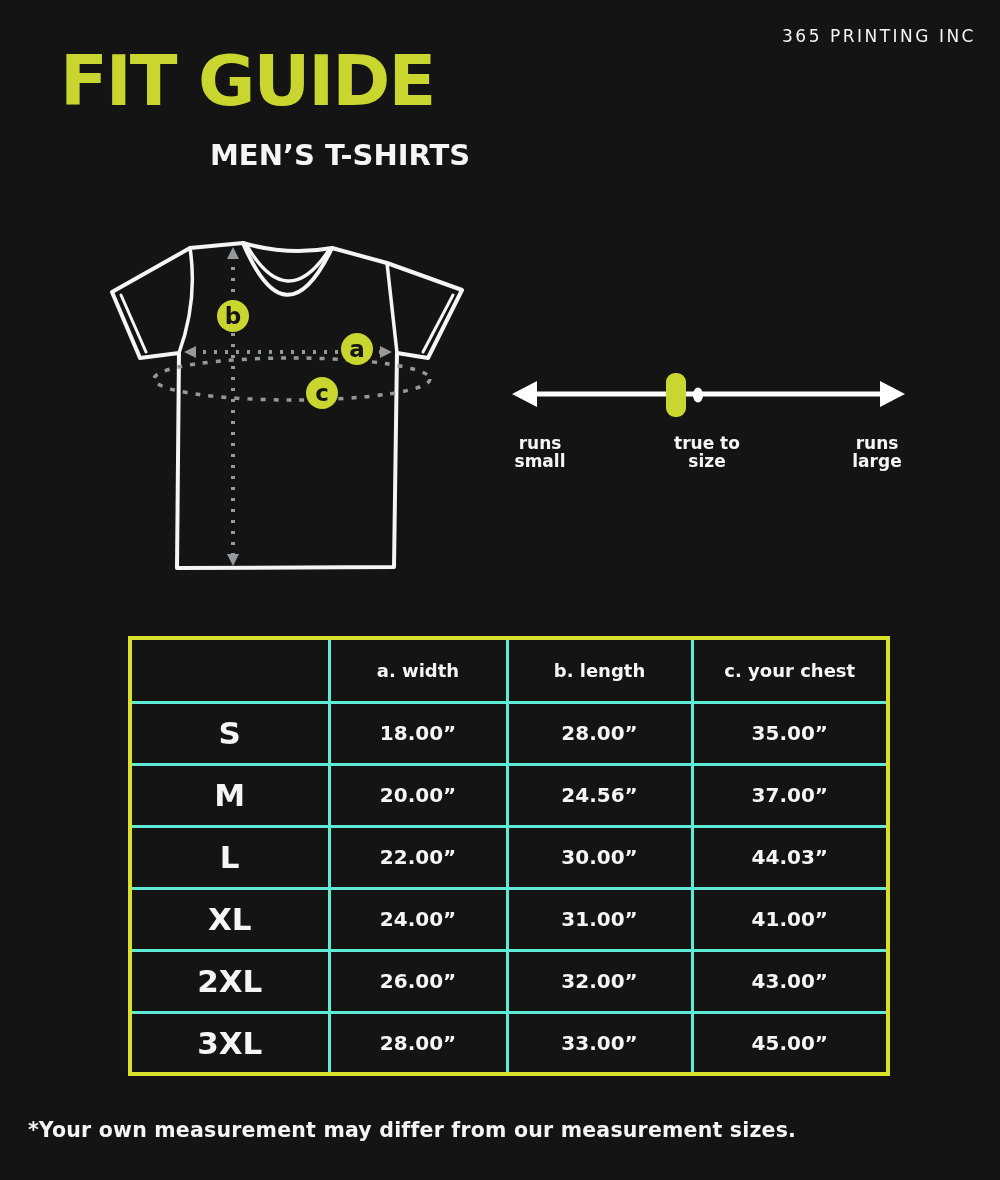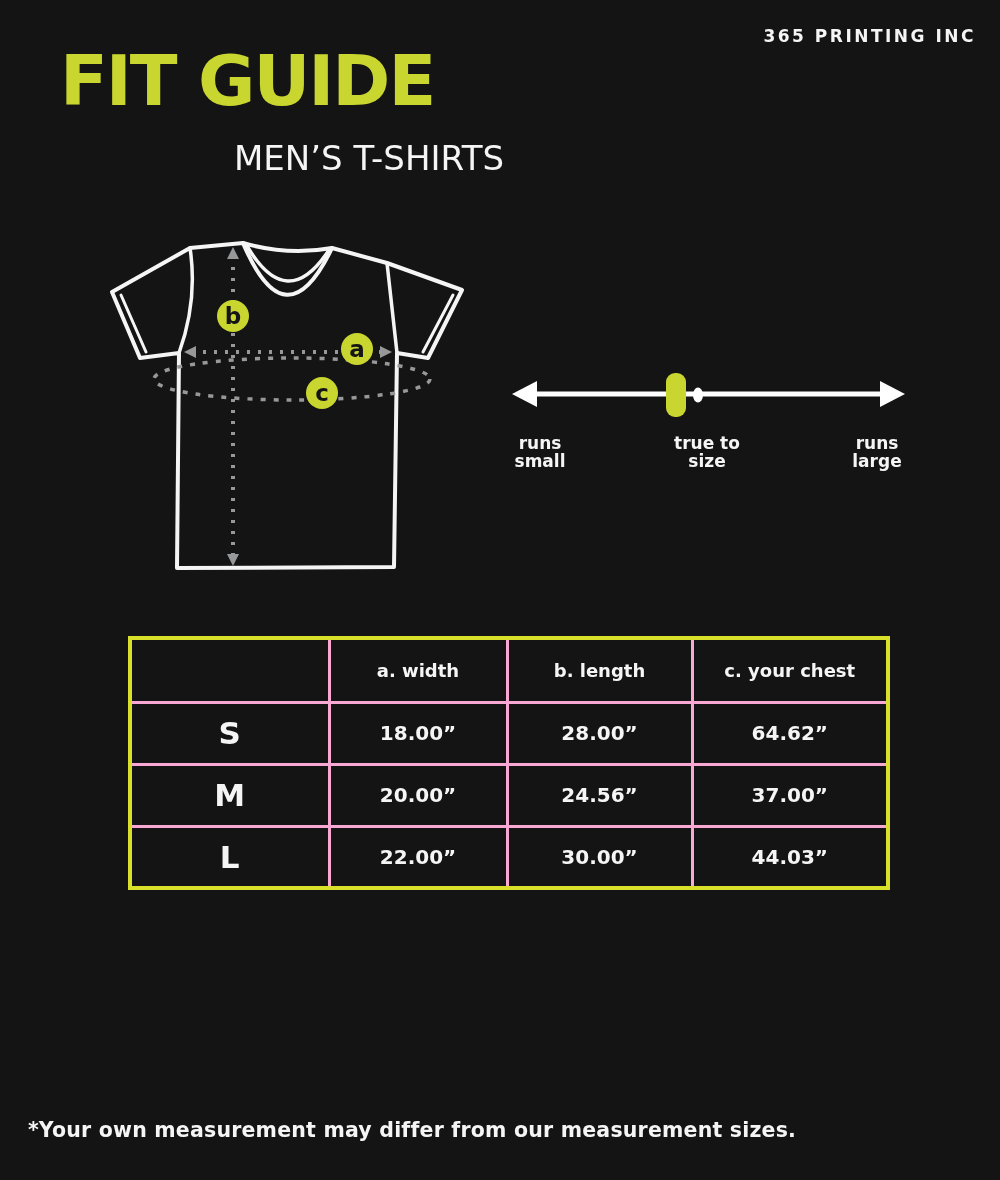--- a/index.html
+++ b/index.html
@@ -13,52 +13,52 @@
   html,body{width:1000px;height:1180px;}
   body{
     position:relative;
     background:var(--bg);
     font-family:"DejaVu Sans","Liberation Sans",sans-serif;
     color:var(--white);
     overflow:hidden;
   }
   .brand{
     position:absolute;top:26px;right:24px;
-    font-size:17px;font-weight:bold;letter-spacing:2.5px;
+    font-size:17px;font-weight:normal;letter-spacing:2.5px;
     color:var(--white);
   }
   .title{
     position:absolute;left:60px;top:46px;
     font-size:70px;font-weight:bold;letter-spacing:-2px;
     color:var(--accent);line-height:1;
   }
   .subtitle{
     position:absolute;left:210px;top:141px;
-    font-size:34px;font-weight:normal;letter-spacing:0;
-    color:var(--white);line-height:1;margin-left:24px;
+    font-size:29px;font-weight:bold;letter-spacing:0;
+    color:var(--white);line-height:1;
   }
   .diagram-svg{
     position:absolute;left:0;top:0;width:1000px;height:620px;
   }
   .slider-label{
     font-size:17px;font-weight:bold;fill:var(--white);
     text-anchor:middle;
   }
   .marker-letter{
     font-size:23px;font-weight:bold;fill:#151515;
     text-anchor:middle;
   }
   .size-table{
     position:absolute;left:128px;top:636px;
     width:758px;border-collapse:collapse;
     border:4px solid var(--tableborder);
     table-layout:fixed;
   }
   .size-table th,.size-table td{
-    border:3px solid #f9a8d4;
+    border:3px solid #5eead4;
     text-align:center;vertical-align:middle;
     background:var(--bg);
   }
   .size-table th{height:64px;font-size:18px;font-weight:bold;color:var(--white);}
   .size-table td{height:62px;font-size:20px;font-weight:bold;color:var(--white);}
   .size-table td.size-cell{font-size:31px;letter-spacing:0;}
   .footnote{
     position:absolute;left:0;top:1118px;width:824px;
     text-align:center;font-size:20.5px;font-weight:bold;
     color:var(--white);letter-spacing:0.2px;
@@ -138,30 +138,48 @@
       <tr>
     <th></th>
     <th>a. width</th>
     <th>b. length</th>
     <th>c. your chest</th>
   </tr>
   <tr>
     <td class="size-cell">S</td>
     <td>18.00”</td>
     <td>28.00”</td>
-    <td>64.62”</td>
+    <td>35.00”</td>
   </tr>
   <tr>
     <td class="size-cell">M</td>
     <td>20.00”</td>
     <td>24.56”</td>
     <td>37.00”</td>
   </tr>
   <tr>
     <td class="size-cell">L</td>
     <td>22.00”</td>
     <td>30.00”</td>
     <td>44.03”</td>
   </tr>
+  <tr>
+    <td class="size-cell">XL</td>
+    <td>24.00”</td>
+    <td>31.00”</td>
+    <td>41.00”</td>
+  </tr>
+  <tr>
+    <td class="size-cell">2XL</td>
+    <td>26.00”</td>
+    <td>32.00”</td>
+    <td>43.00”</td>
+  </tr>
+  <tr>
+    <td class="size-cell">3XL</td>
+    <td>28.00”</td>
+    <td>33.00”</td>
+    <td>45.00”</td>
+  </tr>
 </tbody>
   </table>
 
 <div class="footnote">*Your own measurement may differ from our measurement sizes.</div>
 
 </body></html>

